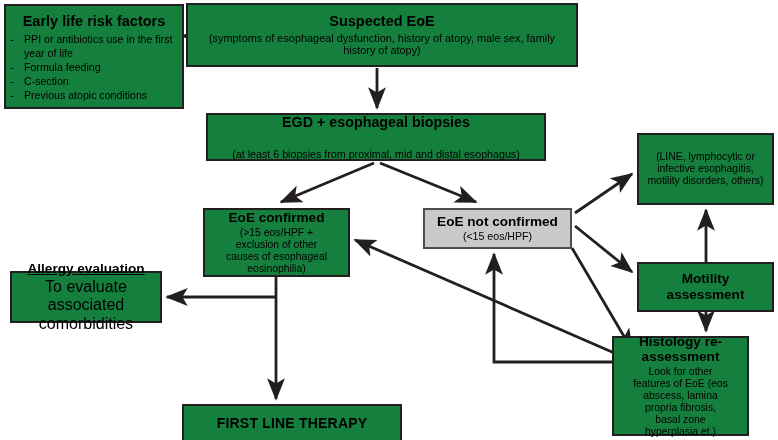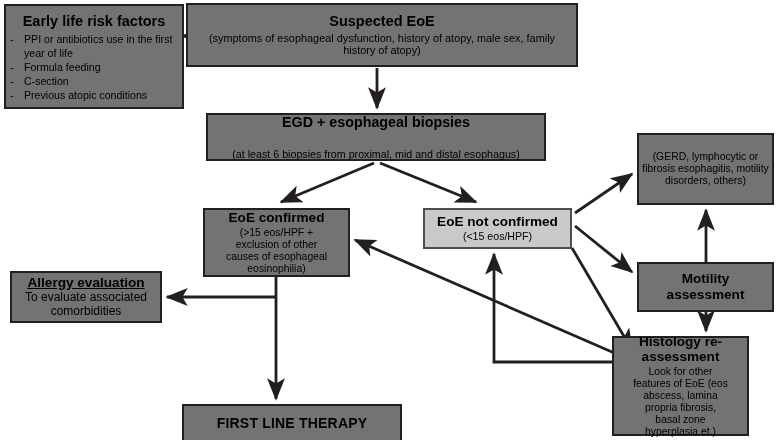--- a/index.html
+++ b/index.html
@@ -17,21 +17,21 @@
   svg#wires{
     position:absolute;
     left:0; top:0;
     width:778px; height:440px;
     pointer-events:none;
   }
   .node{
     position:absolute;
     box-sizing:border-box;
     border:2px solid #231f20;
-    background:#737373;
+    background:#15803d;
     display:flex;
     flex-direction:column;
     align-items:center;
     justify-content:center;
     text-align:center;
     line-height:1.16;
     z-index:3;
   }
   .node.gray{ background:#c9c9c9; border-color:#4d4d4d; }
   .title{
@@ -77,21 +77,21 @@
 
   #n-motility{ left:637px; top:262px; width:137px; height:50px; padding:3px; }
   #n-motility .title{ font-size:13.6px; }
 
   #n-histology{ left:612px; top:336px; width:137px; height:100px; padding:3px 18px; }
   #n-histology .title{ font-size:13.6px; margin-bottom:1px; }
   #n-histology .sub{ font-size:10.4px; }
 
   #n-allergy{ left:10px; top:271px; width:152px; height:52px; padding:3px 4px; }
   #n-allergy .title{ font-size:13.6px; margin-bottom:1px;text-decoration:underline; }
-  #n-allergy .sub{ font-size:12px; }
+  #n-allergy .sub{ font-size:16px; }
 
   #n-firstline{ left:182px; top:404px; width:220px; height:38px; padding:2px 4px; }
   #n-firstline .title{ font-size:14px; letter-spacing:0.2px; }
 </style>
 </head>
 <body>
 
 <div id="canvas">
 
   <svg id="wires" viewBox="0 0 778 440" xmlns="http://www.w3.org/2000/svg">
@@ -170,21 +170,21 @@
     <span class="title">EoE confirmed</span>
     <span class="sub">(&gt;15 eos/HPF + exclusion of other causes of esophageal eosinophilia)</span>
   </div>
 
   <div class="node gray" id="n-notconfirmed">
     <span class="title">EoE not confirmed</span>
     <span class="sub">(&lt;15 eos/HPF)</span>
   </div>
 
   <div class="node" id="n-other">
-    <span class="sub">(GERD, lymphocytic or fibrosis esophagitis, motility disorders, others)</span>
+    <span class="sub">(LINE, lymphocytic or infective esophagitis, motility disorders, others)</span>
   </div>
 
   <div class="node" id="n-motility">
     <span class="title">Motility assessment</span>
   </div>
 
   <div class="node" id="n-histology">
     <span class="title">Histology re-assessment</span>
     <span class="sub">Look for other features of EoE (eos abscess, lamina propria fibrosis, basal zone hyperplasia et.)</span>
   </div>

